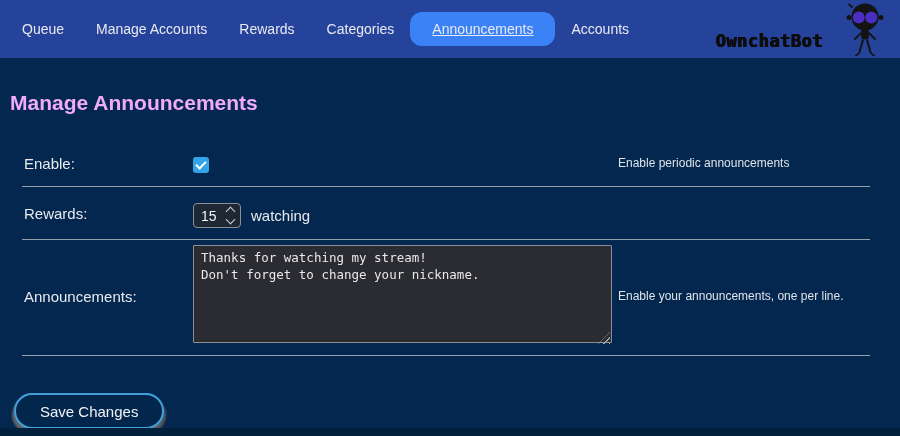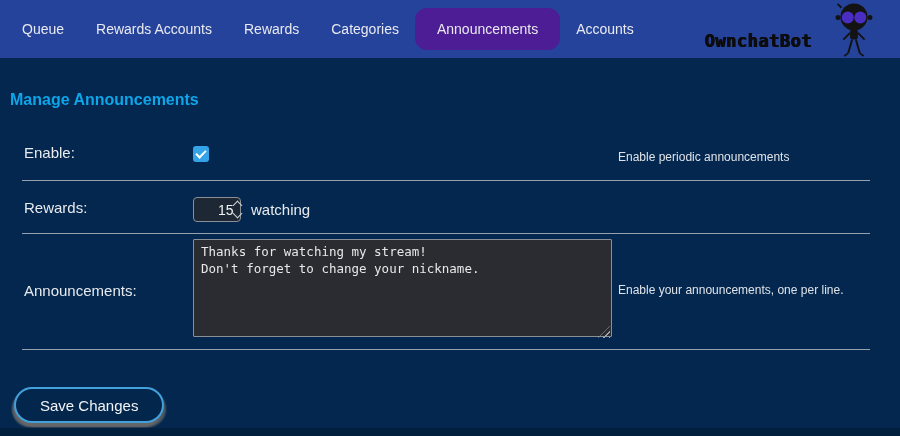--- a/index.html
+++ b/index.html
@@ -5,73 +5,73 @@
   html,body{margin:0;padding:0;}
   body{
     width:900px;height:436px;overflow:hidden;position:relative;
     background:#03274e;
     font-family:"Liberation Sans",sans-serif;
     -webkit-font-smoothing:antialiased;
   }
   
   .navbar{
     height:58px;background:#26439c;display:flex;align-items:center;
-    padding:0 22px 0 6px;box-sizing:border-box;
+    padding:0 11px 0 6px;box-sizing:border-box;
   }
   .nav-item{
     color:#e8eaef;font-size:14px;padding:0 16px;height:58px;
     display:flex;align-items:center;cursor:pointer;white-space:nowrap;
   }
   .nav-item.active{
-    background:#4c1d95;height:42px;border-radius:12px;padding:0 22px;
+    background:#3b82f6;height:34px;border-radius:12px;padding:0 22px;text-decoration:underline;
   }
   .logo{
     margin-left:auto;display:flex;align-items:flex-end;gap:18px;
   }
   .logo-text{
     font-family:"DejaVu Sans Mono",monospace;font-weight:800;font-size:17px;
     letter-spacing:0.5px;color:#0c0c0c;margin-bottom:6px;
     text-shadow:0.7px 0 0 #0c0c0c,-0.3px 0 0 #0c0c0c;
   }
   .robot{display:block;}
   
   .page-title{
-    margin:33px 16px 0 10px;font-size:16px;font-weight:bold;color:#0ea5e9;
+    margin:33px 16px 0 10px;font-size:21px;font-weight:bold;color:#f0abfc;
   }
   .form{
     margin:28px 0 0 22px;width:848px;
   }
   .form-row{
     display:flex;border-bottom:1px solid #97a1ab;
   }
   .col-label{width:171px;box-sizing:border-box;padding-left:2px;
     color:#e8eaed;font-size:15px;}
   .col-control{width:425px;box-sizing:border-box;}
   .col-help{flex:1;color:#dfe3e8;font-size:12px;line-height:27px;}
   
-  .row-enable{padding:7px 0 9px;}
+  .row-enable{padding:7px 0 9px;align-items:center;}
   .checkbox{
     width:16px;height:16px;background:#35a3e8;border-radius:3px;
     position:relative;cursor:pointer;margin-top:2px;
   }
   .checkbox .tick{
     position:absolute;left:5px;top:2px;width:4px;height:8px;
     border-right:2px solid #fff;border-bottom:2px solid #fff;
     transform:rotate(45deg);
   }
   
   .row-interval{padding:9px 0 11px;}
   .row-interval .col-label{padding-top:9px;}
   .interval-wrap{display:flex;align-items:center;gap:10px;padding-top:7px;}
   .num-input{
     width:48px;height:25px;box-sizing:border-box;background:#1e2834;
     border:1px solid #8b9097;border-radius:4px;display:flex;align-items:center;
     color:#f2f3f5;font-size:14px;cursor:text;
   }
-  .num-value{flex:1;padding-left:24px;}
+  .num-value{flex:1;padding-left:7px;}
   .spinner{display:flex;flex-direction:column;gap:3px;padding-right:6px;cursor:pointer;}
   .chev{width:6px;height:6px;border-right:1.6px solid #cfd3d8;border-bottom:1.6px solid #cfd3d8;}
   .chev.up{transform:rotate(-135deg);margin-bottom:-1px;}
   .chev.down{transform:rotate(45deg);margin-top:-1px;}
   .unit{color:#e8eaed;font-size:15px;}
   
   .row-announce{padding:5px 0 8px;align-items:center;}
   .ta-wrap{position:relative;width:419px;}
   .announce-textarea{
     width:419px;height:98px;box-sizing:border-box;resize:none;
@@ -97,21 +97,21 @@
   }
 </style>
 </head>
 <body>
 
 
 
 
 <div class="navbar">
   <div class="nav-item">Queue</div>
-  <div class="nav-item">Rewards Accounts</div>
+  <div class="nav-item">Manage Accounts</div>
   <div class="nav-item">Rewards</div>
   <div class="nav-item">Categories</div>
   <div class="nav-item active">Announcements</div>
   <div class="nav-item">Accounts</div>
 
   <div class="logo">
     <span class="logo-text">OwnchatBot</span>
     <svg class="robot" width="48" height="56" viewBox="0 0 48 58">
       <line x1="11" y1="7" x2="7" y2="3" stroke="#131313" stroke-width="2"></line>
       <circle cx="7.5" cy="17" r="2.6" fill="#131313"></circle>

